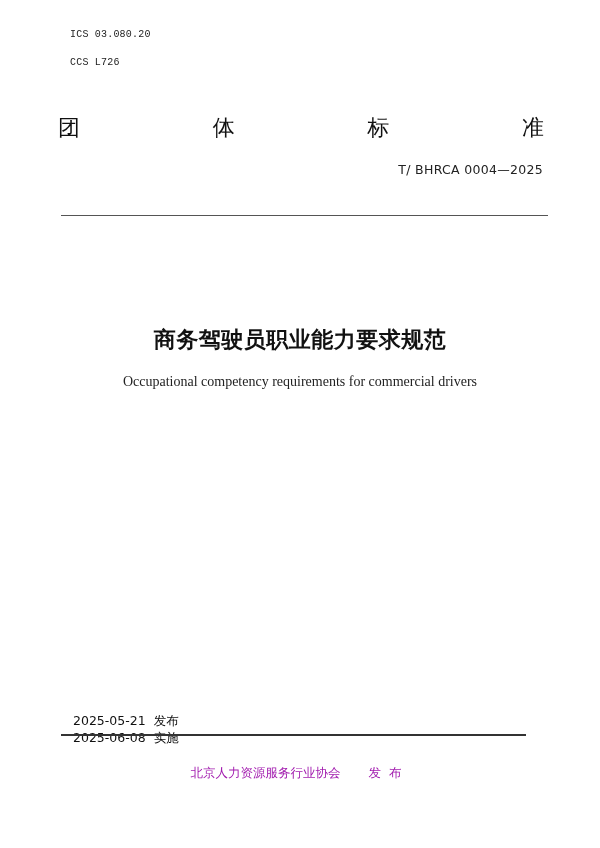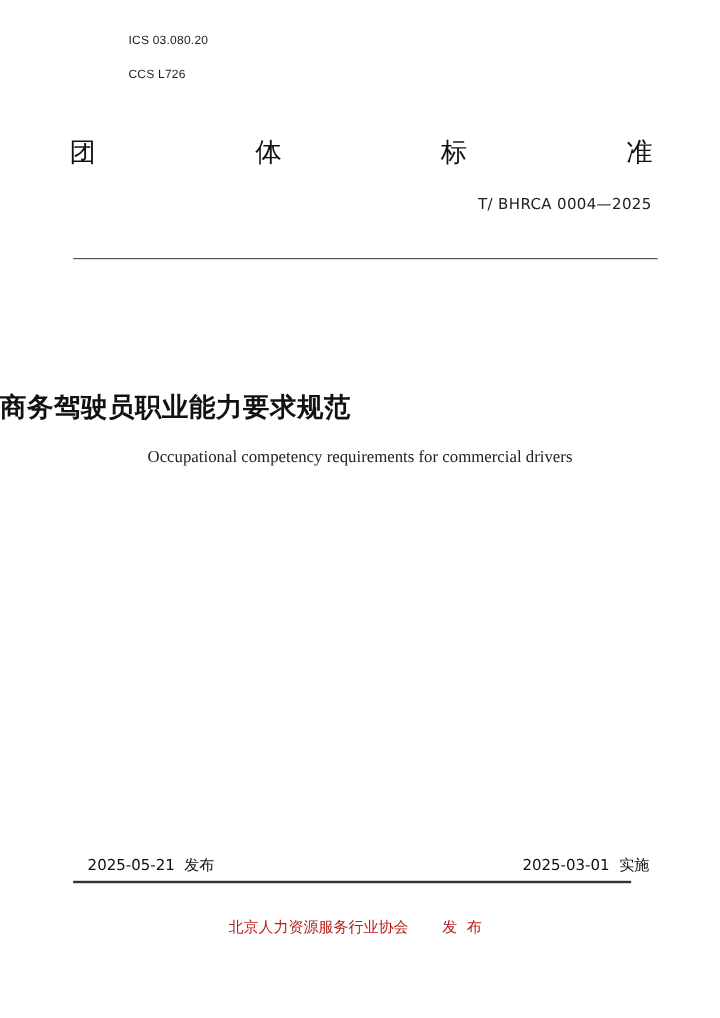--- a/index.html
+++ b/index.html
@@ -10,25 +10,24 @@
     body {
       width: 600px;
       height: 848px;
       position: relative;
       overflow: hidden;
       color: #1a1a1a;
     }
     .abs { position: absolute; }
     .meta {
       left: 70px;
-      font-family: Liberation Sans, sans-serif;
+      font-family: Liberation Mono, monospace;
       font-size: 10px;
       color: #222;
       letter-spacing: 0.2px;
-      margin-left: 37px;
     }
     .meta-ics { top: 29px; }
     .meta-ccs { top: 57px; }
     .std-type {
       top: 114px;
       left: 58px;
       width: 486px;
       display: flex;
       justify-content: space-between;
       font-family: "DejaVu Sans", sans-serif;
@@ -52,21 +51,21 @@
     }
     .rule-top {
       top: 215px;
       left: 61px;
       width: 487px;
     }
     .title-cn {
       top: 325px;
       left: 0;
       width: 600px;
-      text-align: left;
+      text-align: center;
       font-family: "DejaVu Sans", sans-serif;
       font-size: 22px;
       font-weight: bold;
       color: #111;
       letter-spacing: 0.5px;
     }
     .title-en {
       top: 374px;
       left: 0;
       width: 600px;
@@ -77,37 +76,38 @@
     }
     .date-row {
       top: 713px;
       left: 73px;
       width: 468px;
       display: flex;
       justify-content: space-between;
       font-family: "DejaVu Sans", sans-serif;
       font-size: 12.5px;
       color: #111;
+      flex-direction: column;
     }
     .date-item span + span { margin-left: 4px; }
     .rule-bottom {
       top: 734px;
       left: 61px;
       width: 465px;
       height: 1.5px;
       background: #333;
     }
     .publisher-row {
       top: 765px;
       left: 0;
       width: 600px;
       text-align: center;
       font-family: "DejaVu Sans", sans-serif;
       font-size: 12.5px;
-      color: #b91c1c;
+      color: #a21caf;
     }
     .publisher-row .pub-action {
       margin-left: 28px;
       letter-spacing: 8px;
     }
   </style>
 </head>
 <body>
 
 <div class="abs meta meta-ics">ICS  03.080.20</div>
@@ -126,21 +126,21 @@
 
 <div class="abs title-cn">商务驾驶员职业能力要求规范</div>
 <div class="abs title-en">Occupational competency requirements for commercial drivers</div>
 
 <div class="abs date-row">
   <div class="date-item">
     <span>2025-05-21</span>
     <span>发布</span>
   </div>
   <div class="date-item">
-    <span>2025-03-01</span>
+    <span>2025-06-08</span>
     <span>实施</span>
   </div>
 </div>
 
 <div class="abs rule rule-bottom"></div>
 
 <div class="abs publisher-row">
   <span>北京人力资源服务行业协会</span><span class="pub-action">发布</span>
 </div>
 

